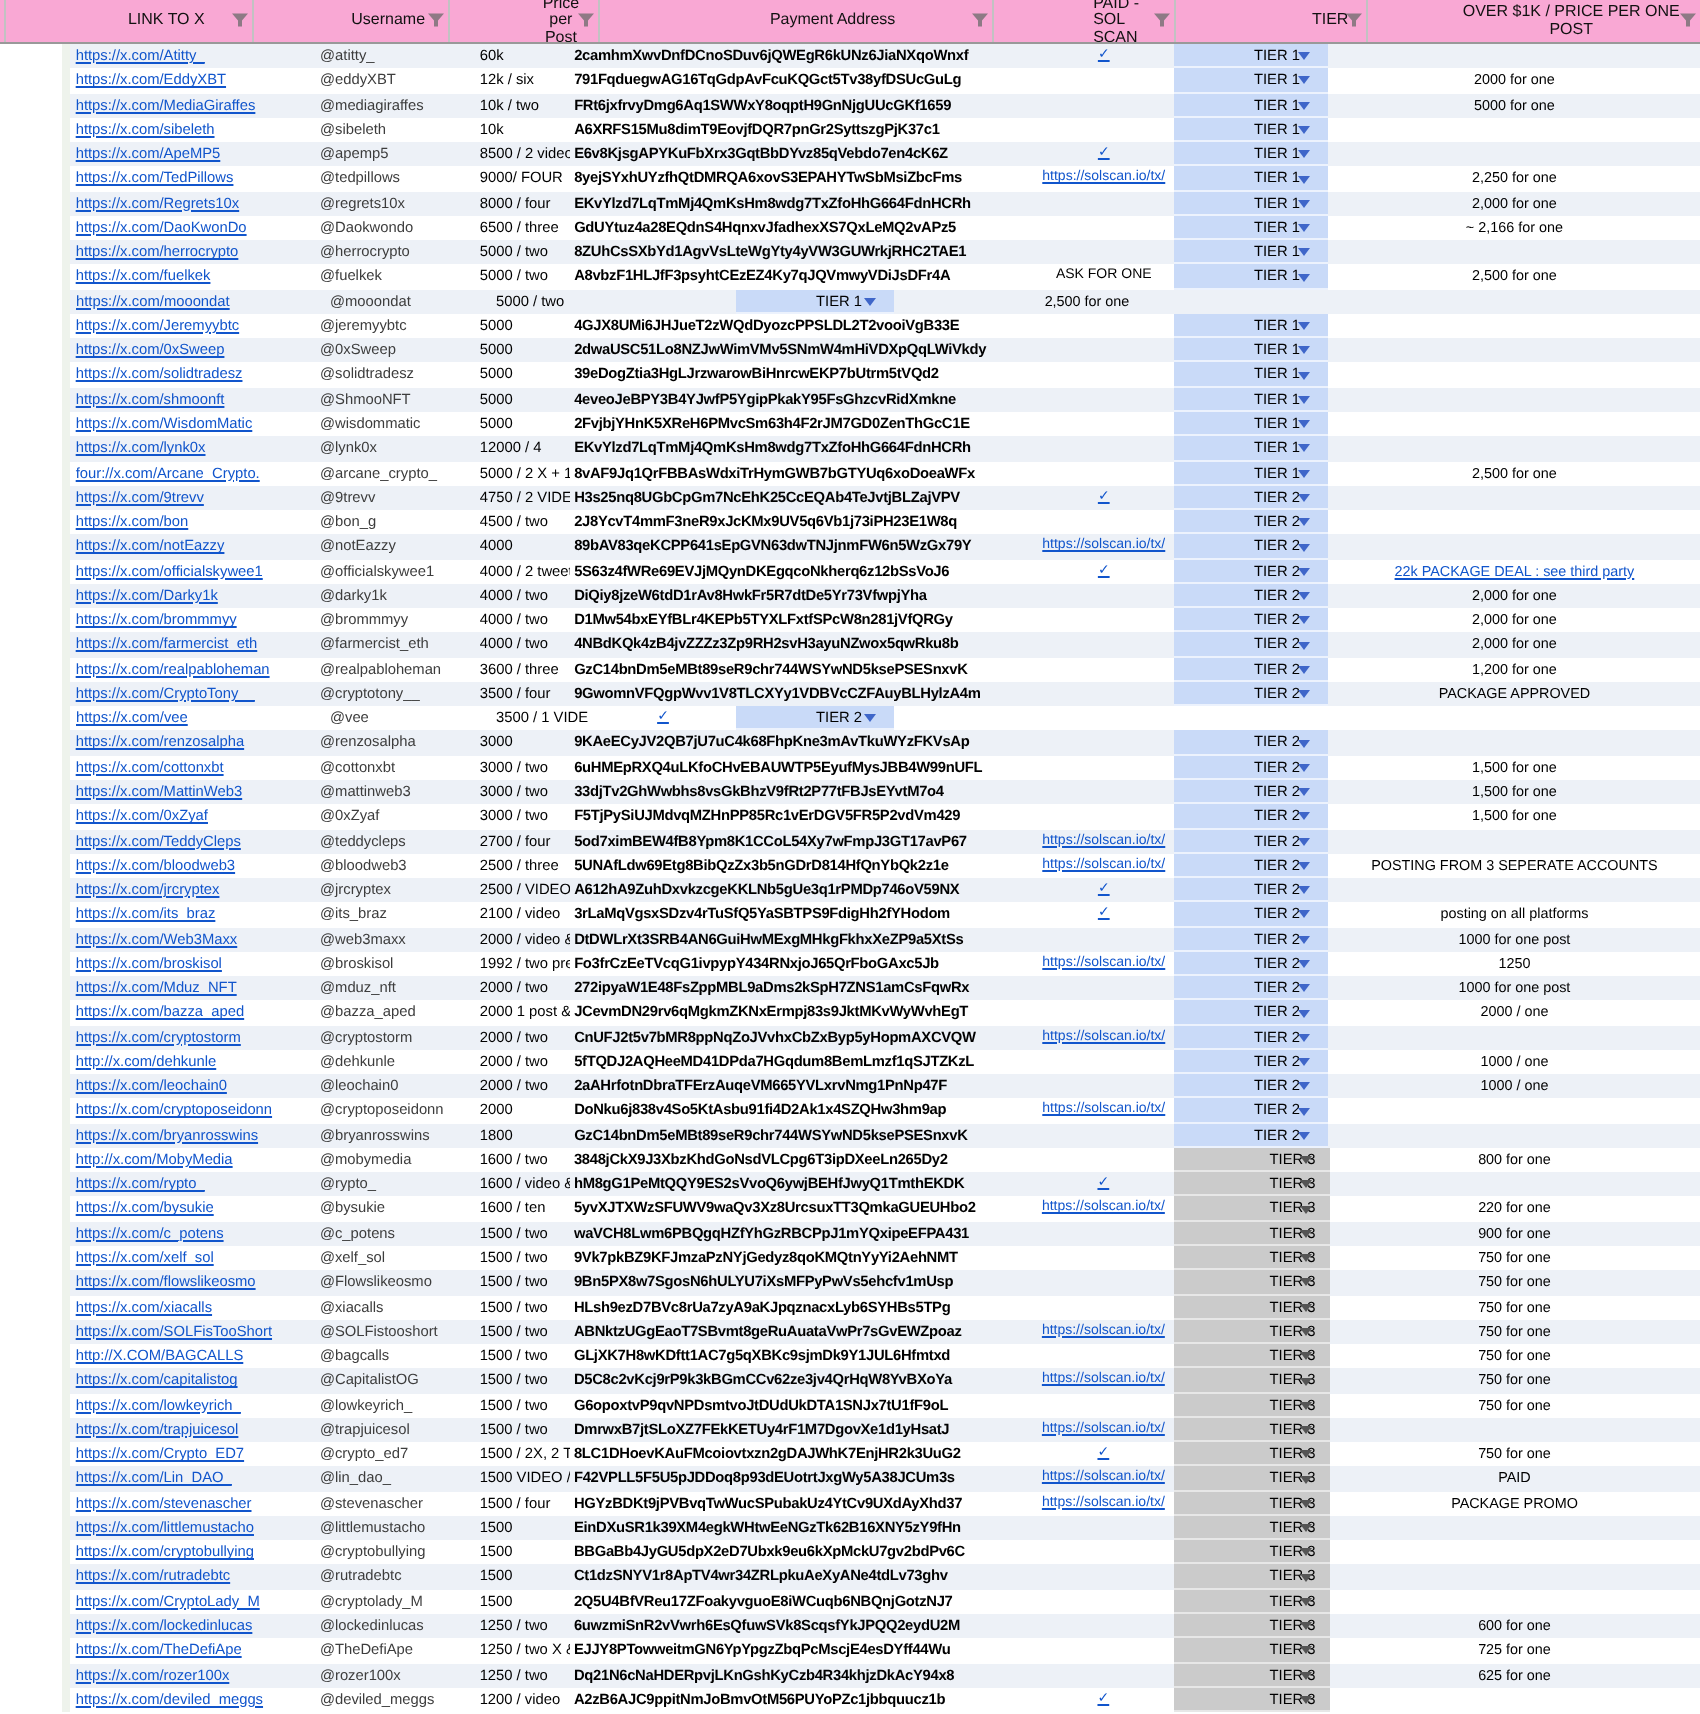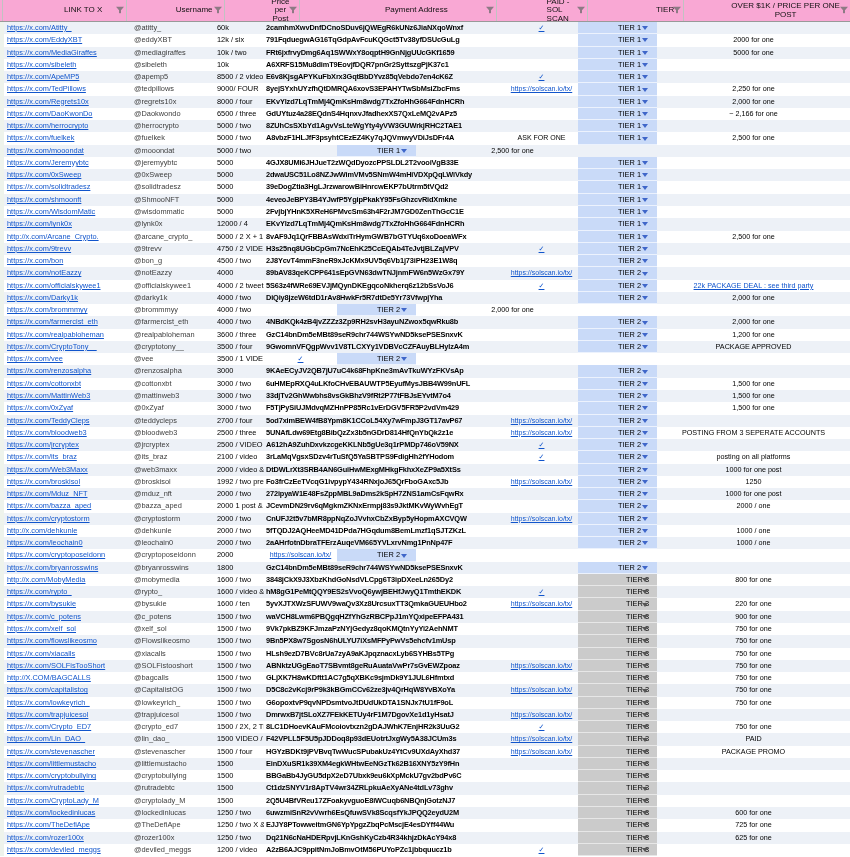--- a/index.html
+++ b/index.html
@@ -15,21 +15,21 @@
   .hc.center { justify-content:center; text-align:center; }
   .hc.left { justify-content:flex-end; padding-left:4px; text-align:left; }
   .hlabel { padding:0 9px 0 2px; white-space:normal; }
   .filter-icon { position:absolute; right:2px; top:50%; transform:translateY(-50%); opacity:.75; }
 
   
   .w-gutter{width:4px;} .w-link{width:127px;} .w-user{width:84px;} .w-price{width:49px;}
   .w-addr{width:241px;} .w-paid{width:73px;} .w-tier{width:79px;} .w-over{width:193px;}
 
   
-  #rows { position:relative; }
+  #rows { position:relative;margin-left:31px; }
   .row { display:flex; height:12.279px; line-height:12.4px; font-size:7.4px;
          white-space:nowrap; background:#fff; }
   .row.band { background:#edf1f7; }
   .c { overflow:hidden; height:100%; }
   .gutter { background:#eef3ec; }
   a { color:#1155cc; text-decoration:underline; cursor:pointer; }
   .link { padding-left:3px; }
   .user { color:#3d3d3d; padding-left:3px; }
   .price { color:#000; padding-left:2px; }
   .addr { color:#000; font-weight:bold; padding-left:2px; letter-spacing:-0.15px; }
@@ -260,21 +260,21 @@
       <div class="c link w-link"><a>https://x.com/lynk0x</a></div>
       <div class="c user w-user">@lynk0x</div>
       <div class="c price w-price">12000 / 4</div>
       <div class="c addr w-addr">EKvYlzd7LqTmMj4QmKsHm8wdg7TxZfoHhG664FdnHCRh</div>
       <div class="c paid w-paid"></div>
       <div class="c tier w-tier t12"><span>TIER 1</span><span class="dd"></span></div>
       <div class="c over w-over"></div>
     </div>
       <div class="row">
       <div class="c gutter w-gutter"></div>
-      <div class="c link w-link"><a>http://x.com/Arcane_Crypto.</a></div>
+      <div class="c link w-link"><a>four://x.com/Arcane_Crypto.</a></div>
       <div class="c user w-user">@arcane_crypto_</div>
       <div class="c price w-price">5000 / 2 X + 1</div>
       <div class="c addr w-addr">8vAF9Jq1QrFBBAsWdxiTrHymGWB7bGTYUq6xoDoeaWFx</div>
       <div class="c paid w-paid"></div>
       <div class="c tier w-tier t12"><span>TIER 1</span><span class="dd"></span></div>
       <div class="c over w-over">2,500 for one</div>
     </div>
       <div class="row band">
       <div class="c gutter w-gutter"></div>
       <div class="c link w-link"><a>https://x.com/9trevv</a></div>
@@ -323,20 +323,21 @@
       <div class="c addr w-addr">DiQiy8jzeW6tdD1rAv8HwkFr5R7dtDe5Yr73VfwpjYha</div>
       <div class="c paid w-paid"></div>
       <div class="c tier w-tier t12"><span>TIER 2</span><span class="dd"></span></div>
       <div class="c over w-over">2,000 for one</div>
     </div>
       <div class="row">
       <div class="c gutter w-gutter"></div>
       <div class="c link w-link"><a>https://x.com/brommmyy</a></div>
       <div class="c user w-user">@brommmyy</div>
       <div class="c price w-price">4000 / two</div>
+      <div class="c addr w-addr">D1Mw54bxEYfBLr4KEPb5TYXLFxtfSPcW8n281jVfQRGy</div>
       <div class="c paid w-paid"></div>
       <div class="c tier w-tier t12"><span>TIER 2</span><span class="dd"></span></div>
       <div class="c over w-over">2,000 for one</div>
     </div>
       <div class="row band">
       <div class="c gutter w-gutter"></div>
       <div class="c link w-link"><a>https://x.com/farmercist_eth</a></div>
       <div class="c user w-user">@farmercist_eth</div>
       <div class="c price w-price">4000 / two</div>
       <div class="c addr w-addr">4NBdKQk4zB4jvZZZz3Zp9RH2svH3ayuNZwox5qwRku8b</div>
@@ -521,20 +522,21 @@
       <div class="c addr w-addr">2aAHrfotnDbraTFErzAuqeVM665YVLxrvNmg1PnNp47F</div>
       <div class="c paid w-paid"></div>
       <div class="c tier w-tier t12"><span>TIER 2</span><span class="dd"></span></div>
       <div class="c over w-over">1000 / one</div>
     </div>
       <div class="row">
       <div class="c gutter w-gutter"></div>
       <div class="c link w-link"><a>https://x.com/cryptoposeidonn</a></div>
       <div class="c user w-user">@cryptoposeidonn</div>
       <div class="c price w-price">2000</div>
+      <div class="c addr w-addr">DoNku6j838v4So5KtAsbu91fi4D2Ak1x4SZQHw3hm9ap</div>
       <div class="c paid w-paid"><a>https://solscan.io/tx/</a></div>
       <div class="c tier w-tier t12"><span>TIER 2</span><span class="dd"></span></div>
       <div class="c over w-over"></div>
     </div>
       <div class="row band">
       <div class="c gutter w-gutter"></div>
       <div class="c link w-link"><a>https://x.com/bryanrosswins</a></div>
       <div class="c user w-user">@bryanrosswins</div>
       <div class="c price w-price">1800</div>
       <div class="c addr w-addr">GzC14bnDm5eMBt89seR9chr744WSYwND5ksePSESnxvK</div>

